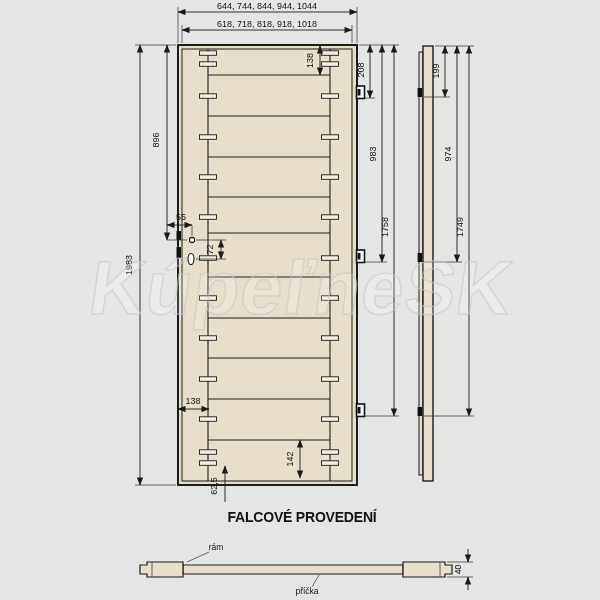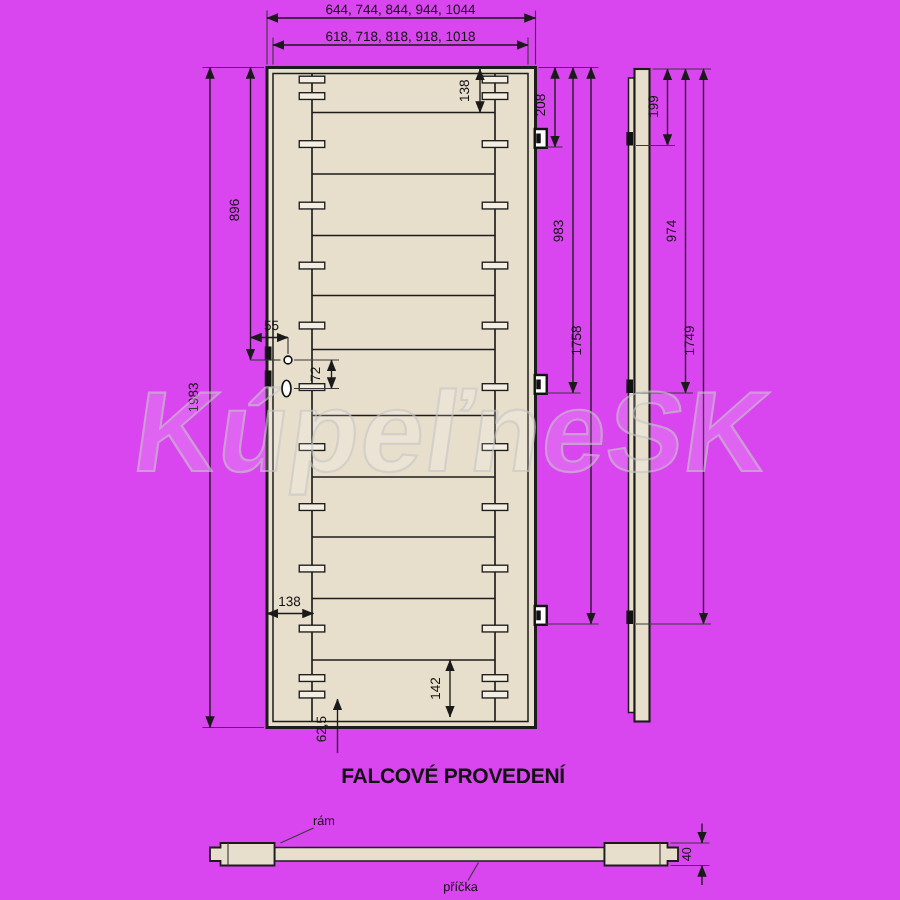--- a/index.html
+++ b/index.html
@@ -1,16 +1,16 @@
 <!DOCTYPE html>
 <html><head>
 <meta charset="utf-8">
 <style>
   html,body{margin:0;padding:0;background:#ffffff;}
-  .canvas{position:relative;width:600px;height:600px;background:#d946ef;overflow:hidden;
+  .canvas{position:relative;width:600px;height:600px;background:#e5e5e5;overflow:hidden;
           font-family:"Liberation Sans",sans-serif;}
   svg{display:block}
   .door{fill:#e7decb;stroke:#1c1c1c;stroke-width:2;}
   .thin{fill:none;stroke:#1c1c1c;stroke-width:1;}
   .bar{stroke:#1c1c1c;stroke-width:1.1;fill:none;}
   .dowel{fill:#f3eee1;stroke:#1c1c1c;stroke-width:0.9;}
   .dim{stroke:#1a1a1a;stroke-width:0.9;fill:none;}
   .ext{stroke:#3a3a3a;stroke-width:0.75;fill:none;}
   .dimtxt{font-size:9px;fill:#111;font-family:"Liberation Sans",sans-serif;}
   .dimtxt-s{font-size:8.5px;fill:#111;font-family:"Liberation Sans",sans-serif;}

